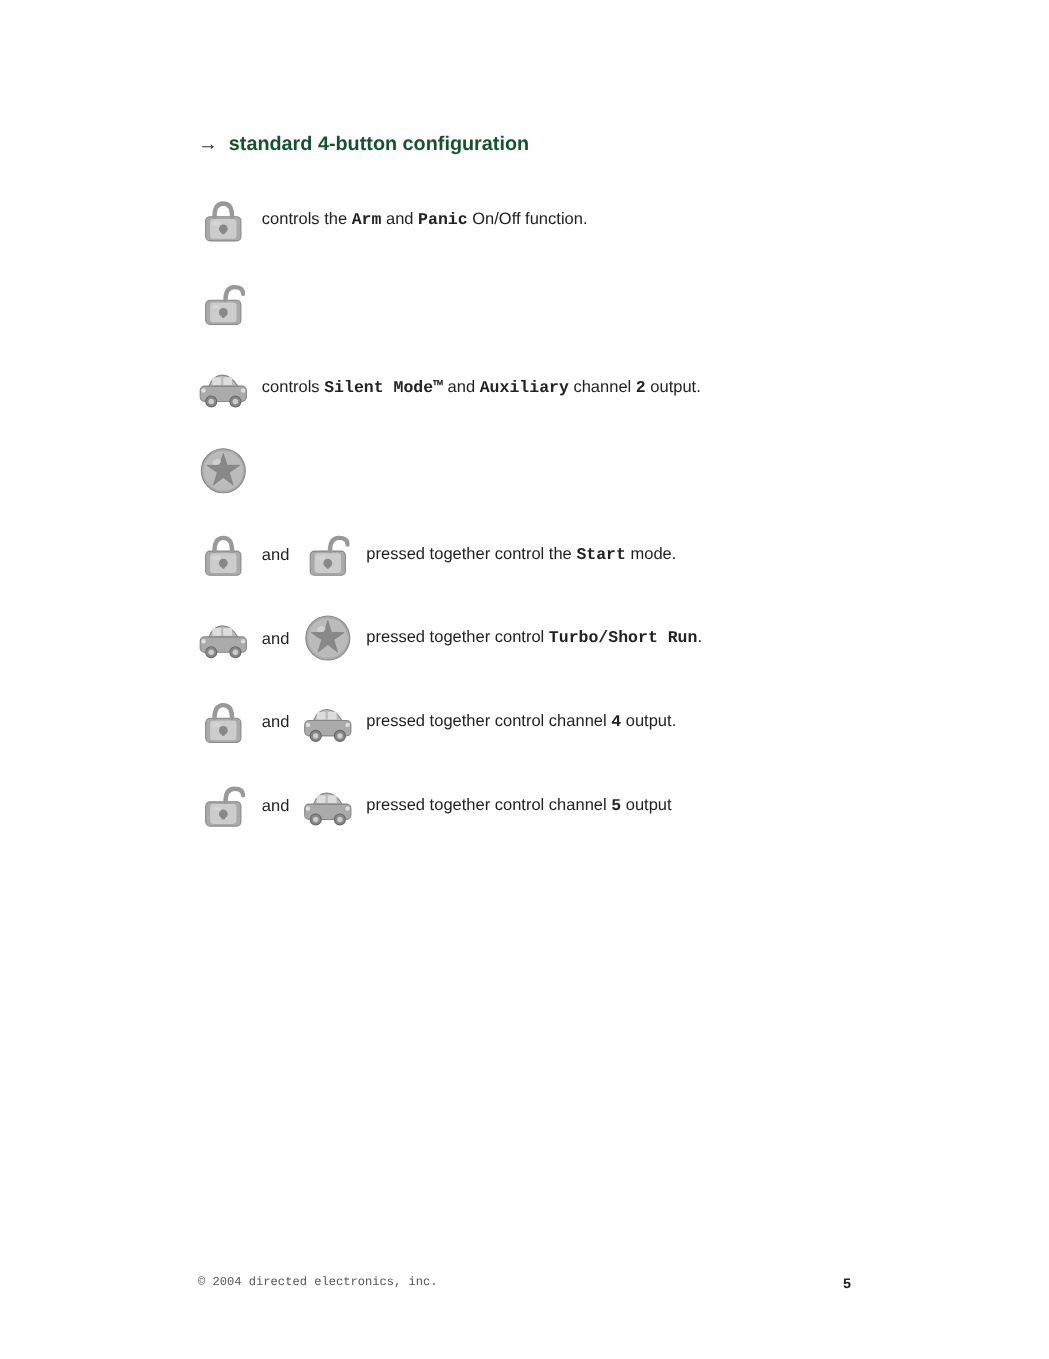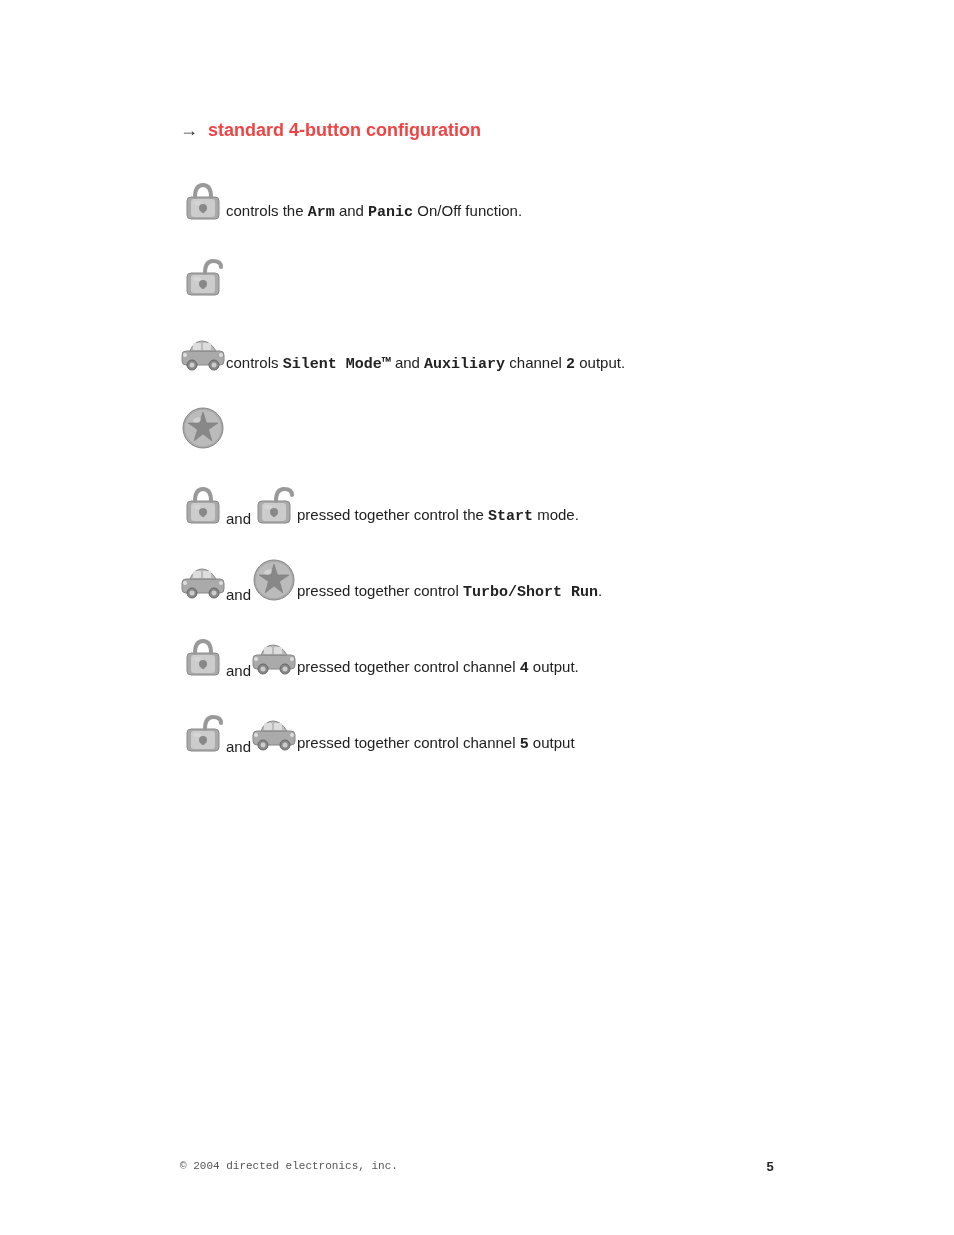--- a/index.html
+++ b/index.html
@@ -28,28 +28,29 @@
 
     .arrow-icon {
       font-size: 18px;
       font-weight: bold;
       color: #333;
     }
 
     .heading-text {
       font-size: 18px;
       font-weight: bold;
-      color: #ef4444;
+      color: #14532d;
     }
 
     
     .config-row {
       display: flex;
-      align-items: flex-end;
+      align-items: center;
       margin-bottom: 30px;
+      gap: 12px;
     }
 
     .config-text {
       font-size: 15px;
       line-height: 1.4;
       color: #222;
     }
 
     .config-text b, .config-text strong {
       font-family: 'Courier New', Courier, monospace;

